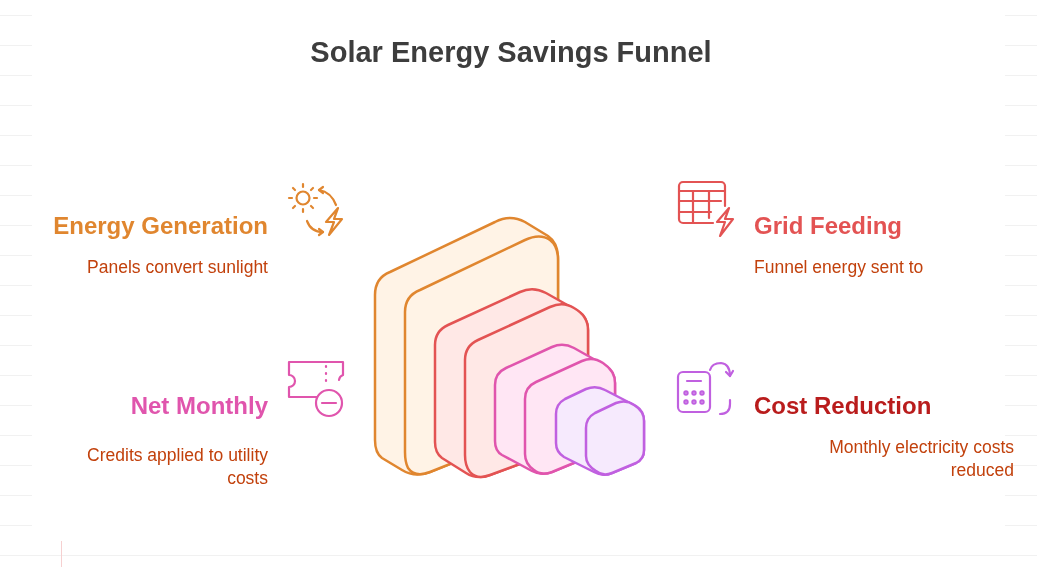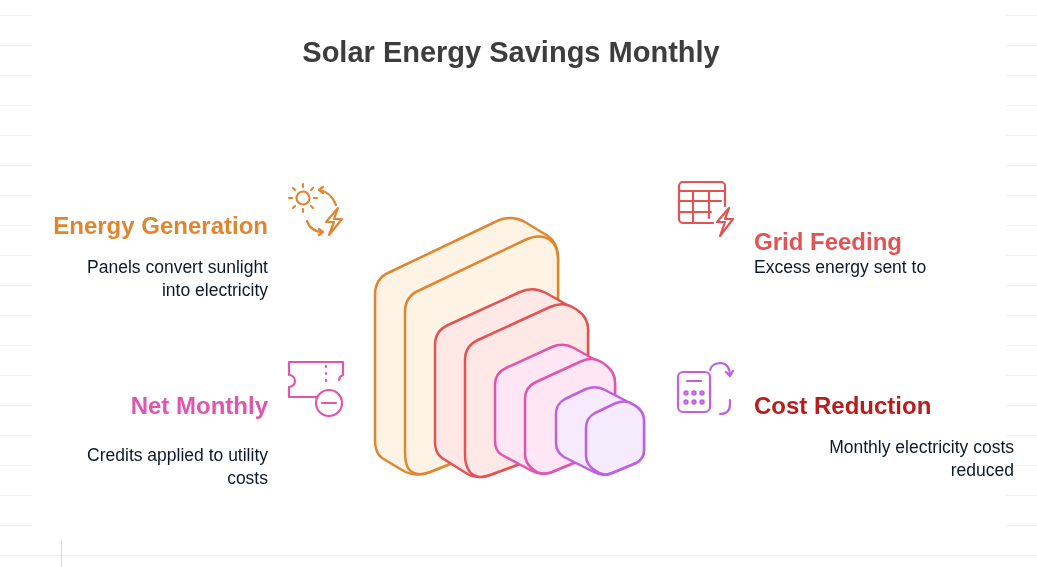--- a/index.html
+++ b/index.html
@@ -2,21 +2,21 @@
 <html><head>
 <meta charset="utf-8">
 <style>
   html, body { margin:0; padding:0; }
   body { width:1037px; height:567px; background:#ffffff; position:relative; overflow:hidden;
          font-family:"Liberation Sans", "DejaVu Sans", sans-serif; }
   .gridline { position:absolute; height:1px; background:#f1f1f1; }
   .title { position:absolute; top:36px; left:0; width:1022px; text-align:center;
            font-size:29px; font-weight:bold; color:#3d3d3d; letter-spacing:0px; }
   .label { position:absolute; font-size:24px;font-weight:bold; }
-  .desc { position:absolute; font-size:17.5px; color:#0f172a; line-height:23px; }
+  .desc { position:absolute; font-size:17.5px; color:#c2410c; line-height:23px; }
   .right-align { text-align:right; }
   .icon { position:absolute; }
   .funnel { position:absolute; left:360px; top:200px; }
 </style>
 </head>
 <body>
 
 <div class="gridline" style="left:0;top:15px;width:32px;"></div>
 <div class="gridline" style="left:0;top:45px;width:32px;"></div>
 <div class="gridline" style="left:0;top:75px;width:32px;"></div>
@@ -49,47 +49,46 @@
 <div class="gridline" style="left:1005px;top:315px;width:32px;"></div>
 <div class="gridline" style="left:1005px;top:345px;width:32px;"></div>
 <div class="gridline" style="left:1005px;top:375px;width:32px;"></div>
 <div class="gridline" style="left:1005px;top:405px;width:32px;"></div>
 <div class="gridline" style="left:1005px;top:435px;width:32px;"></div>
 <div class="gridline" style="left:1005px;top:465px;width:32px;"></div>
 <div class="gridline" style="left:1005px;top:495px;width:32px;"></div>
 <div class="gridline" style="left:1005px;top:525px;width:32px;"></div>
 <div style="position:absolute;left:61px;top:541px;width:1px;height:26px;background:#f6d0d0;"></div>
 
-<div class="title">Solar Energy Savings Monthly</div>
+<div class="title">Solar Energy Savings Funnel</div>
 
 <div class="label right-align" style="right:769px;top:212px;color:#e0862f;">Energy Generation</div>
 <div class="desc right-align" style="right:769px;top:256px;width:260px;">
   <div>Panels convert sunlight</div>
-  <div>into electricity</div>
 </div>
 <svg class="icon" width="64" height="64" viewBox="0 0 64 64" style="left:283px;top:178px;" fill="none" stroke="#e0862f" stroke-width="2.2" stroke-linecap="round" stroke-linejoin="round">
   <circle cx="20" cy="20" r="6.5"></circle>
   <line x1="20" y1="6" x2="20" y2="9"></line>
     <line x1="20" y1="31" x2="20" y2="34"></line>
   <line x1="6" y1="20" x2="9" y2="20"></line>
     <line x1="31" y1="20" x2="34" y2="20"></line>
   <line x1="10" y1="10" x2="12" y2="12"></line>
     <line x1="28" y1="28" x2="30" y2="30"></line>
   <line x1="10" y1="30" x2="12" y2="28"></line>
     <line x1="28" y1="12" x2="30" y2="10"></line>
   <path d="M36 12 Q48 14 53 27"></path>
     <path d="M36 12 l4 -3 M36 12 l4 3"></path>
   <path d="M24 43 Q28 54 40 54"></path>
     <path d="M40 54 l-4 -3 M40 54 l-4 3"></path>
   <path d="M55 30 l-12 14 h8 l-5 13 l13 -16 h-8 z"></path>
 </svg>
 
-<div class="label" style="left:754px;top:228px;color:#e35353;">Grid Feeding</div>
+<div class="label" style="left:754px;top:212px;color:#e35353;">Grid Feeding</div>
 <div class="desc" style="left:754px;top:256px;width:260px;">
-  <div>Excess energy sent to</div>
+  <div>Funnel energy sent to</div>
 </div>
 <svg class="icon" width="64" height="64" viewBox="0 0 64 64" style="left:673px;top:178px;" fill="none" stroke="#e35353" stroke-width="2.2" stroke-linecap="round" stroke-linejoin="round">
   <path d="M40 45 H10 a4 4 0 0 1 -4 -4 V8 a4 4 0 0 1 4 -4 H48 a4 4 0 0 1 4 4 V28"></path>
   <line x1="6" y1="13" x2="52" y2="13"></line>
   <line x1="6" y1="23" x2="48" y2="23"></line>
   <line x1="6" y1="34" x2="38" y2="34"></line>
   <line x1="20" y1="13" x2="20" y2="45"></line>
   <line x1="36" y1="13" x2="36" y2="40"></line>
   <path d="M56 30 l-12 14 h8 l-5 14 l13 -17 h-8 z"></path>
 </svg>

